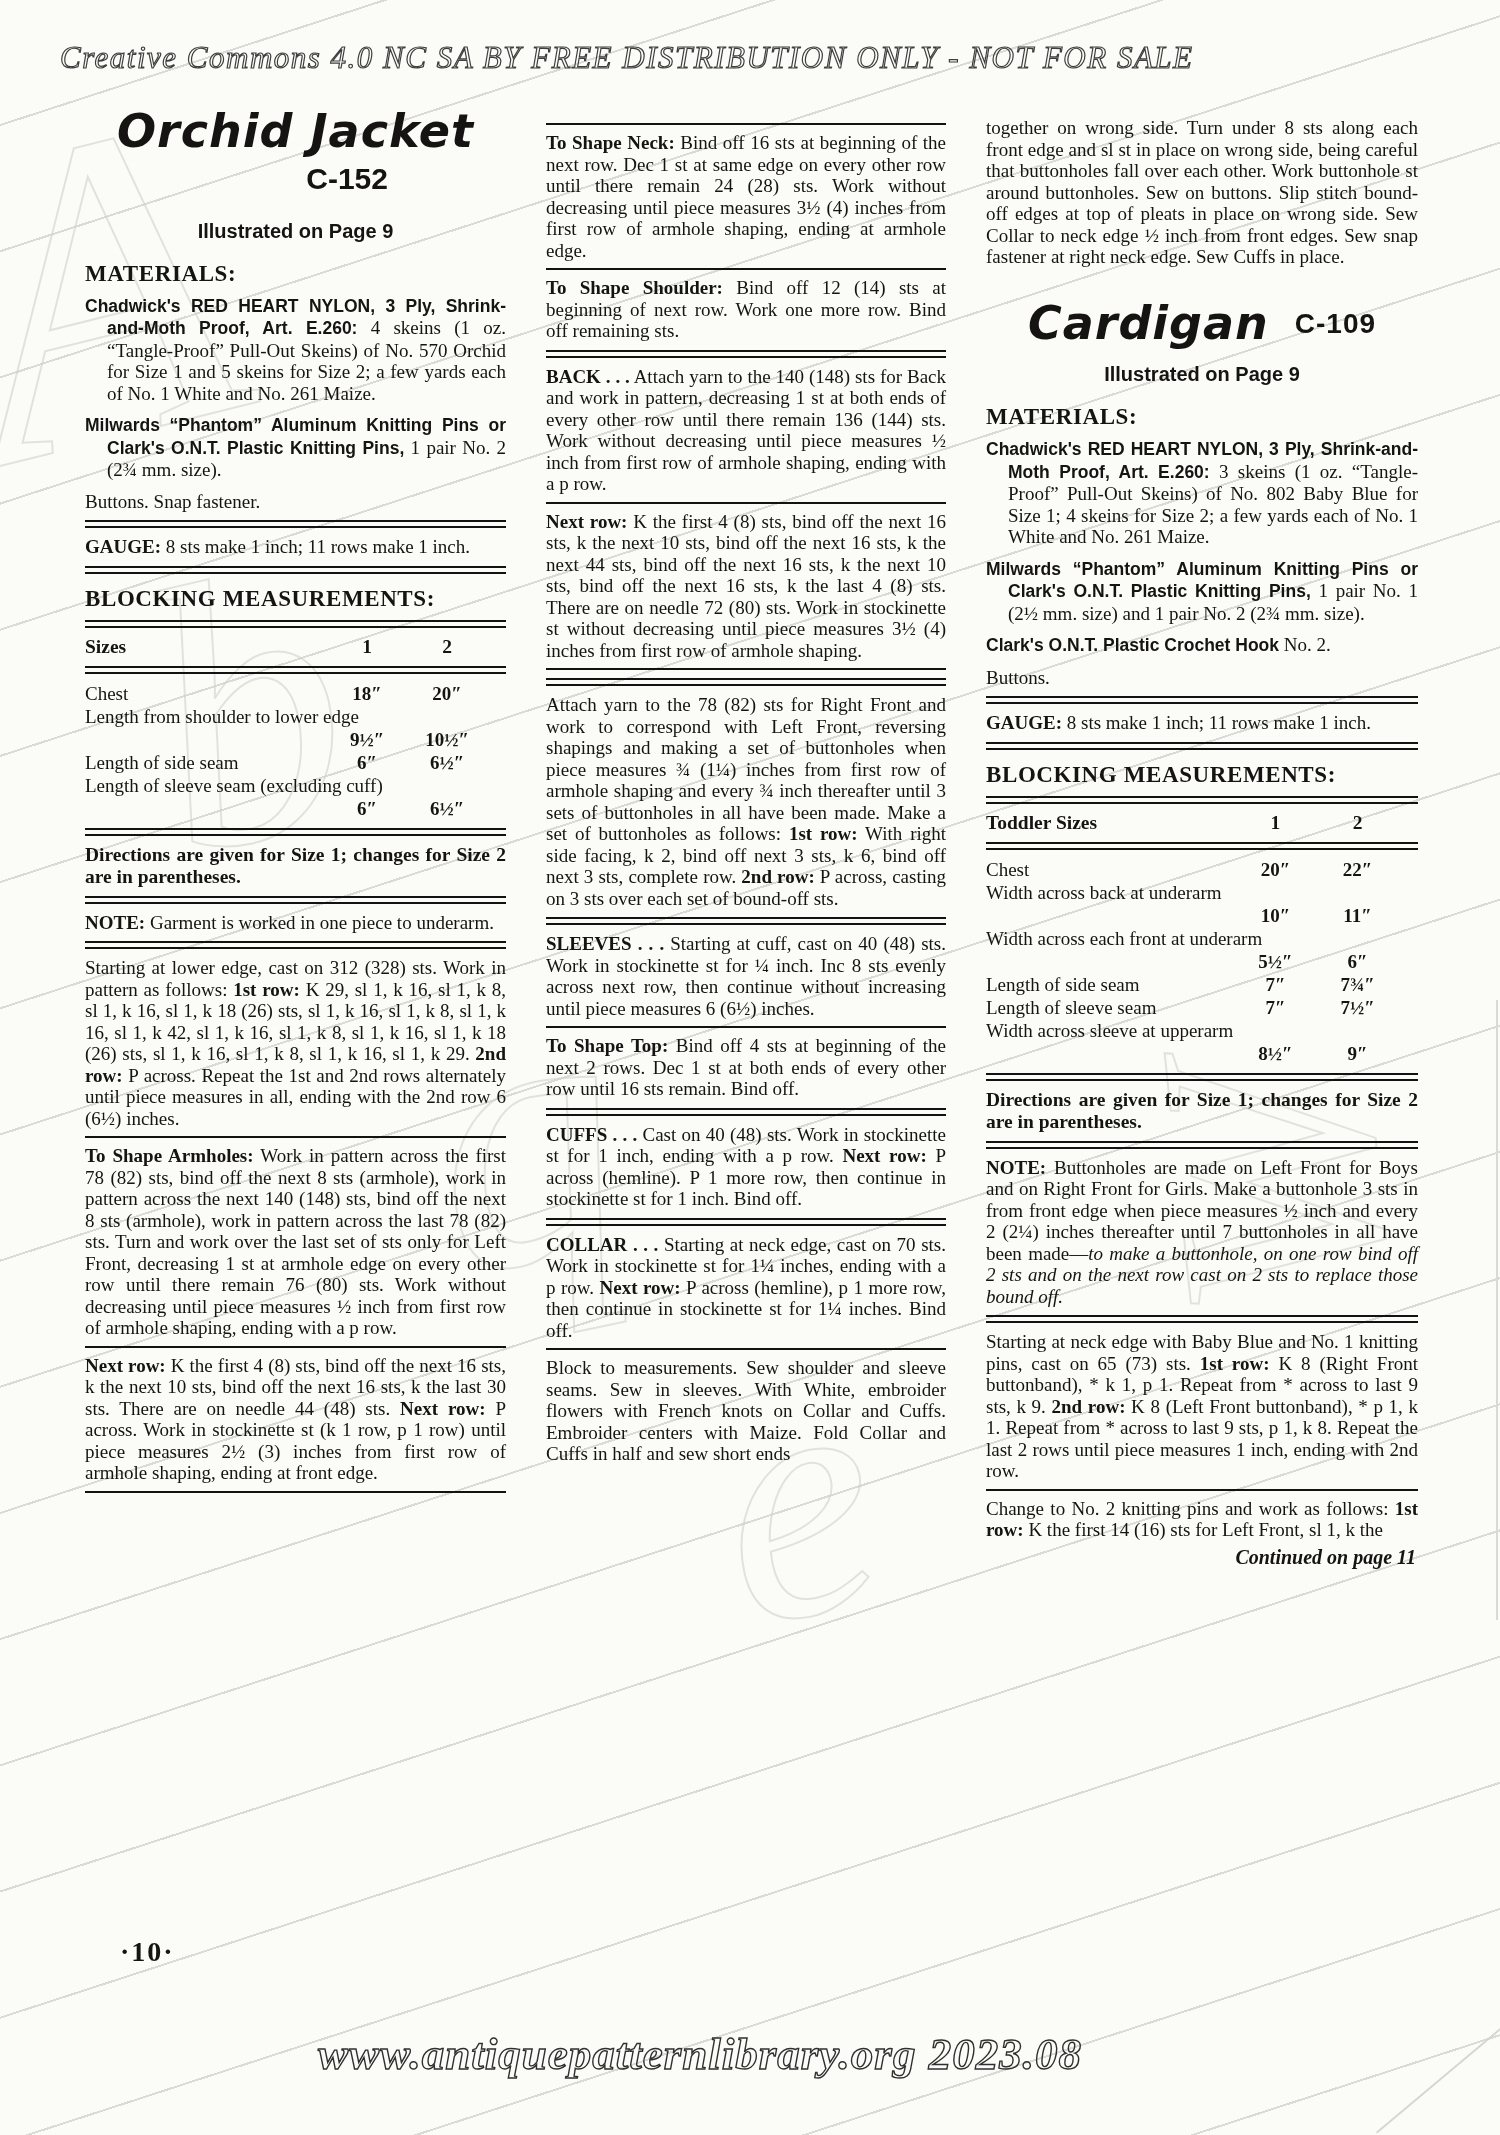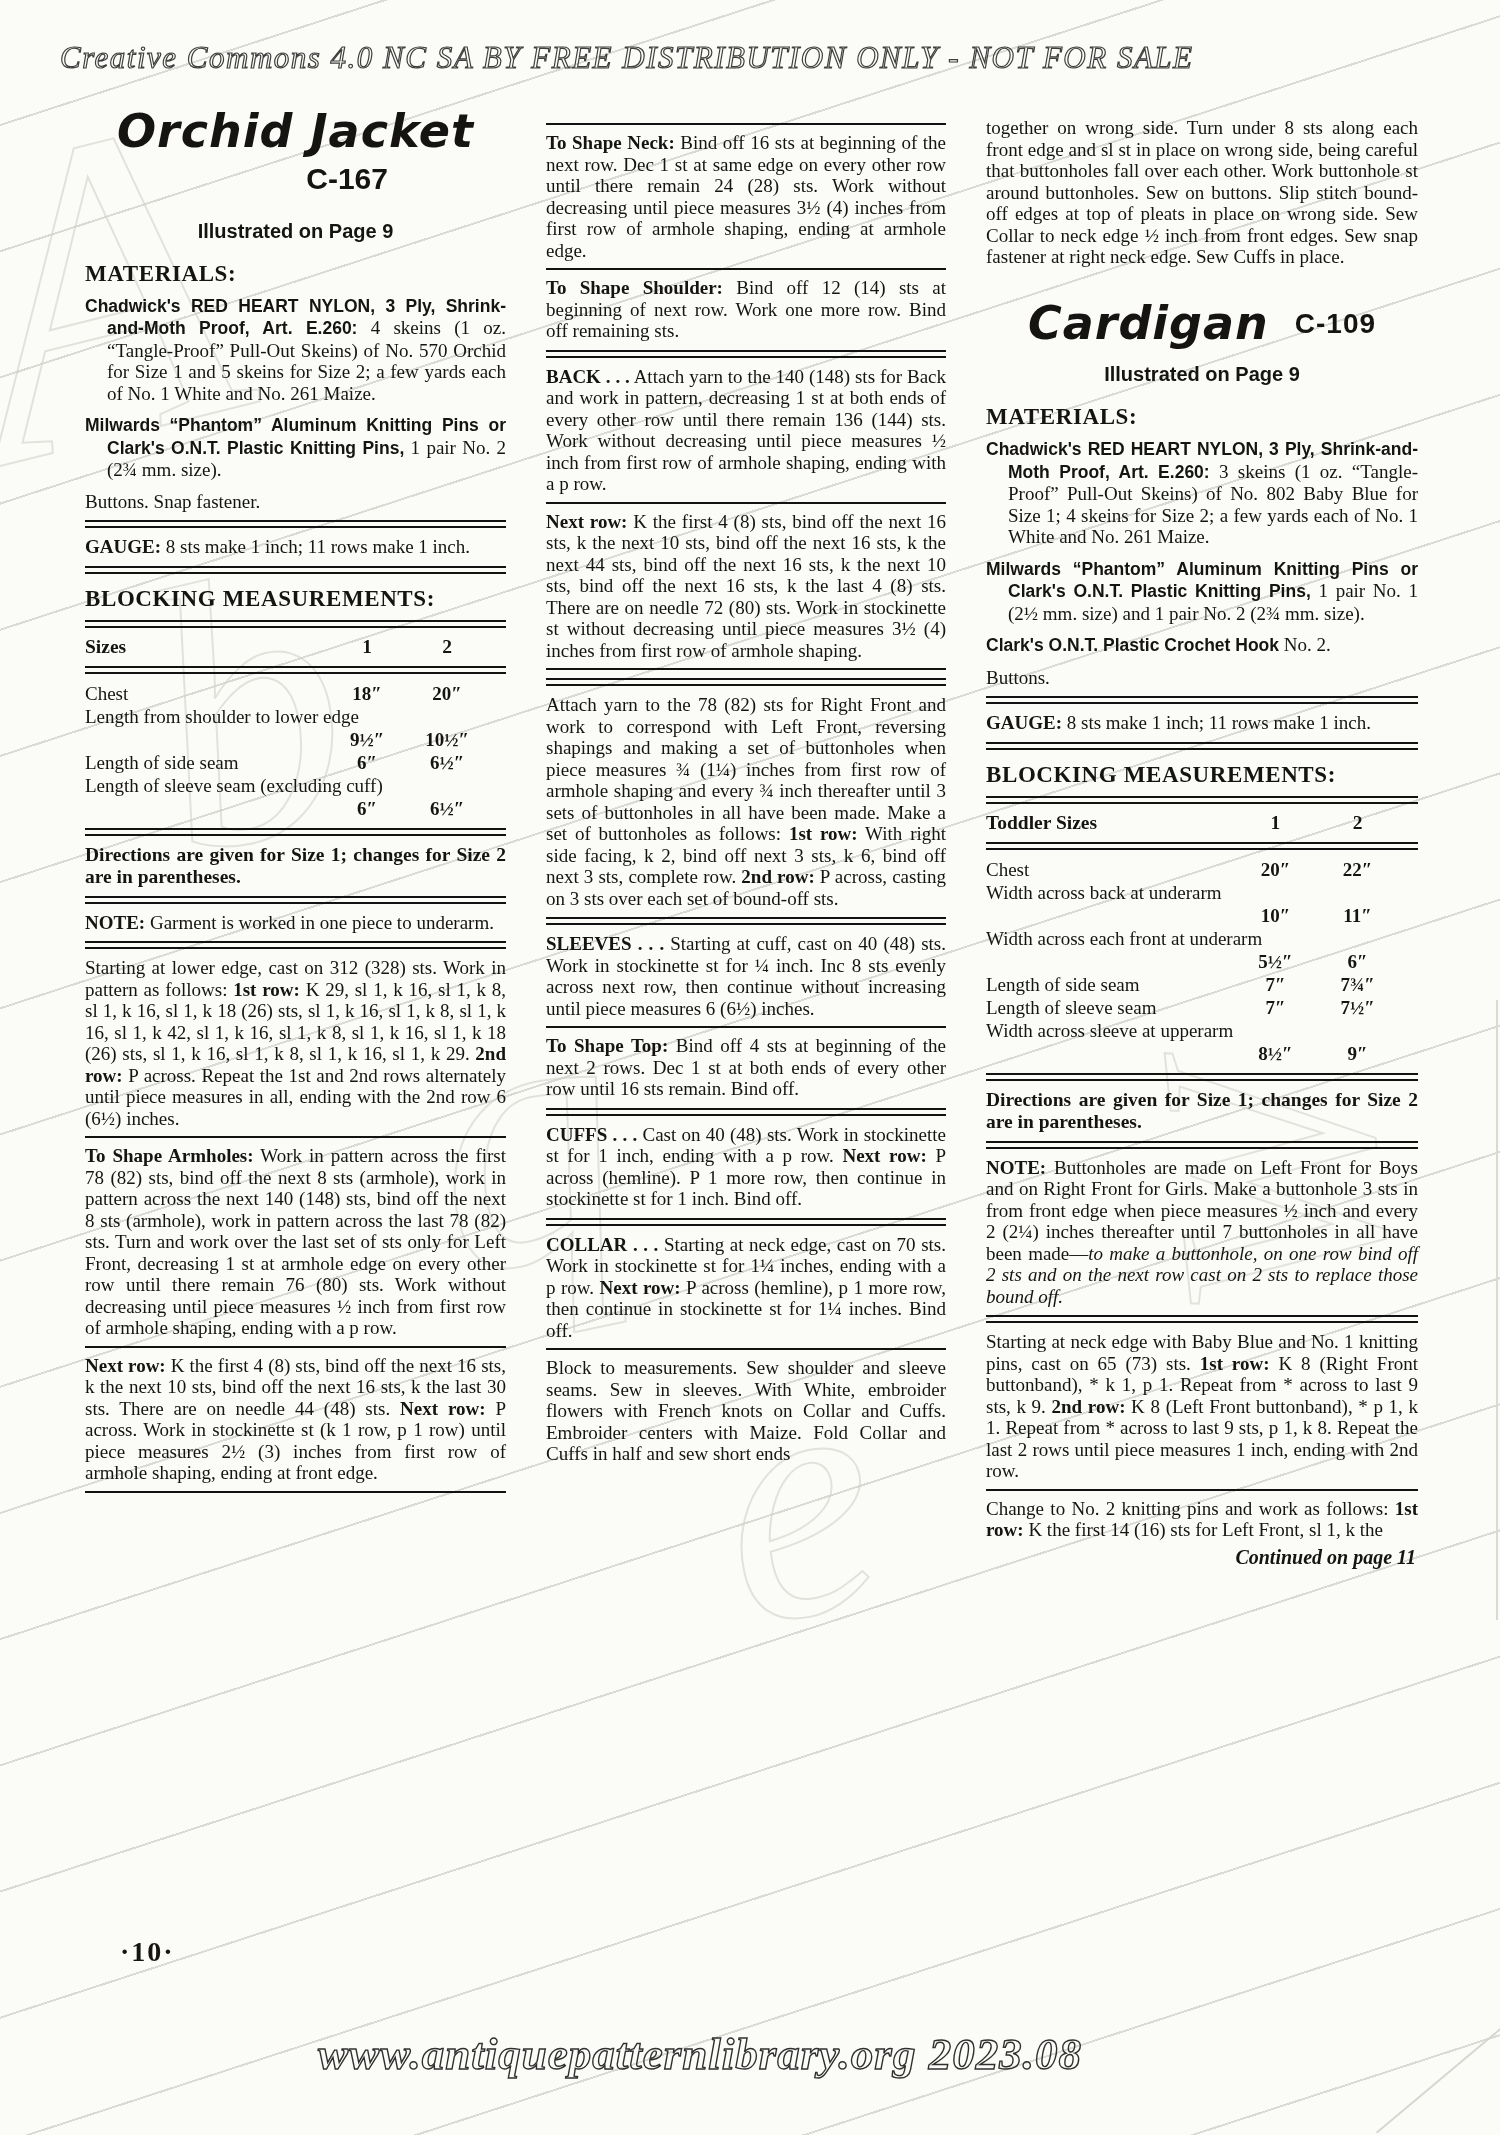--- a/index.html
+++ b/index.html
@@ -74,21 +74,21 @@
     <span class="ghost g3">e</span>
     <span class="ghost g4">W</span>
   </div>
 <div class="edge-line"></div>
 <div class="corner-line"></div>
 
 <div class="header-license">Creative Commons 4.0 NC SA BY FREE DISTRIBUTION ONLY - NOT FOR SALE</div>
 
 <div id="col-left" class="col">
     <div class="script-title">Orchid Jacket</div>
-    <div class="title-code">C-167</div>
+    <div class="title-code">C-152</div>
     <div class="illustrated">Illustrated on Page 9</div>
     <div class="sec-heading">MATERIALS:</div>
     <p class="mat"><span class="seg-s">Chadwick's RED HEART NYLON, 3 Ply, Shrink-and-Moth Proof, Art. E.260:</span><span> 4 skeins (1 oz. “Tangle-Proof” Pull-Out Skeins) of No. 570 Orchid for Size 1 and 5 skeins for Size 2; a few yards each of No. 1 White and No. 261 Maize.</span></p>
     <p class="mat"><span class="seg-s">Milwards “Phantom” Aluminum Knitting Pins or Clark's O.N.T. Plastic Knitting Pins,</span><span> 1 pair No. 2 (2¾ mm. size).</span></p>
     <p class="body"><span>Buttons. Snap fastener.</span></p>
     <div class="rule2"></div>
     <p class="body"><span class="seg-b">GAUGE:</span><span> 8 sts make 1 inch; 11 rows make 1 inch.</span></p>
     <div class="rule2"></div>
     <div class="sec-heading">BLOCKING MEASUREMENTS:</div>
     <div class="rule2"></div>

